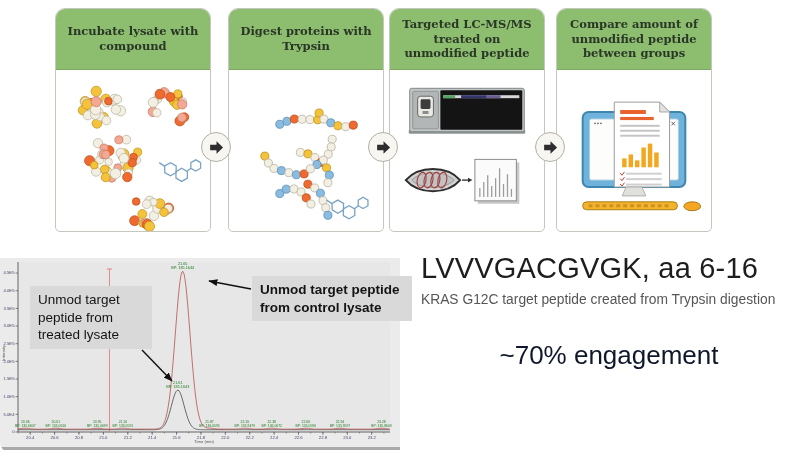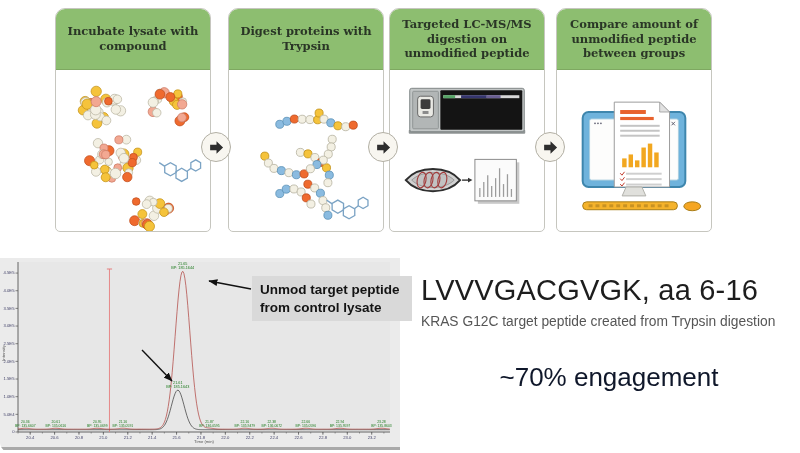--- a/index.html
+++ b/index.html
@@ -25,21 +25,21 @@
   .chrom{position:absolute;left:0;top:258px;width:400px;height:189px;background:#ebebeb;
          border-bottom:3px solid #a9a9a9;}
   .chrom svg.plot{position:absolute;left:0;top:0;}
   .chrom-label{position:absolute;background:#d9d9d9;color:#141414;
          font-family:"Liberation Sans",sans-serif;font-size:13.5px;line-height:1.3;
          padding:5px 8px;z-index:2;}
   #label-treated{left:30px;top:28px;width:106px;}
   #label-control{left:252px;top:18px;width:144px;font-weight:bold;}
 
   
-  .results{position:absolute;left:421px;top:274px;width:376px;color:#1d1d1d;}
+  .results{position:absolute;left:421px;top:252px;width:376px;color:#1d1d1d;}
   .peptide-title{font-size:29px;font-weight:500;letter-spacing:.2px;color:#1d1d1d;}
   .peptide-subtitle{margin-top:7px;font-size:13.8px;color:#565656;}
   .engagement{margin-top:33px;text-align:center;}
   .engagement-line1{font-size:26px;font-weight:500;color:#0f172a;}
   .engagement-line2{margin-top:5px;font-size:20px;color:#232323;}
 </style>
 </head>
 <body>
 
 <div class="stage">
@@ -200,21 +200,21 @@
           <polygon points="118.1,149.5 112.0,153.0 105.9,149.5 105.9,142.5 112.0,139.0 118.1,142.5" fill="none" stroke="#7ba3c4" stroke-width="1.4"></polygon>
           <polygon points="130.1,155.5 124.0,159.0 117.9,155.5 117.9,148.5 124.0,145.0 130.1,148.5" fill="none" stroke="#7ba3c4" stroke-width="1.4"></polygon>
           <polygon points="144.2,145.0 139.0,148.0 133.8,145.0 133.8,139.0 139.0,136.0 144.2,139.0" fill="none" stroke="#7ba3c4" stroke-width="1.4"></polygon>
           <line x1="130" y1="148" x2="134" y2="145" stroke="#7ba3c4" stroke-width="1.4"></line>
           <line x1="106" y1="143" x2="100" y2="139" stroke="#7ba3c4" stroke-width="1.4"></line>
         </svg>
     </div>
   </div>
 
   <div class="panel" style="left:389px">
-    <div class="panel-header">Targeted LC-MS/MS digestion on unmodified peptide</div>
+    <div class="panel-header">Targeted LC-MS/MS treated on unmodified peptide</div>
     <div class="panel-body">
       <svg viewBox="0 0 156 162" preserveAspectRatio="xMidYMid meet">
         <g transform="translate(20,18)">
           <rect x="-1" y="42" width="118" height="4" rx="1" fill="#8f9494"></rect>
           <rect x="0" y="0" width="116" height="44" rx="2" fill="#c2c6c6" stroke="#7f8585"></rect>
           <rect x="3" y="3" width="26" height="38" rx="1" fill="#b2b6b6" stroke="#8f9494"></rect>
           <rect x="8" y="8" width="16" height="21" rx="3" fill="#e9e9e4" stroke="#666"></rect>
           <rect x="11" y="11" width="10" height="10" rx="1.5" fill="#3c3c3c"></rect>
           <rect x="13" y="23" width="6" height="3" fill="#8a8a8a"></rect>
           <rect x="31" y="2" width="83" height="40" rx="1" fill="#141414"></rect>
@@ -448,20 +448,21 @@
         <text x="381.46229508196717" y="164.5" text-anchor="middle" font-size="3.4" fill="#1c7a1c" font-family="Liberation Sans, sans-serif">23.28</text>
         <text x="381.46229508196717" y="168.6" text-anchor="middle" font-size="3.4" fill="#1c7a1c" font-family="Liberation Sans, sans-serif">BP: 135.8603</text>
         <defs>
           <marker id="ah" markerWidth="7" markerHeight="6" refX="6" refY="2.5" orient="auto">
             <path d="M0,0 L6.5,2.5 L0,5 Z" fill="#111"></path>
           </marker>
         </defs>
         <line x1="142" y1="92" x2="172" y2="123" stroke="#111" stroke-width="1.4" marker-end="url(#ah)"></line>
         <line x1="251" y1="31" x2="209" y2="23" stroke="#111" stroke-width="1.4" marker-end="url(#ah)"></line>
       </svg>
+    <div class="chrom-label" id="label-treated">Unmod target peptide from treated lysate</div>
     <div class="chrom-label" id="label-control">Unmod target peptide from control lysate</div>
   </div>
 
   <div class="results">
     <div class="peptide-title">LVVVGACGVGK, aa 6-16</div>
     <div class="peptide-subtitle">KRAS G12C target peptide created from Trypsin digestion</div>
     <div class="engagement">
       <div class="engagement-line1">~70% engagement</div>
     </div>
   </div>

